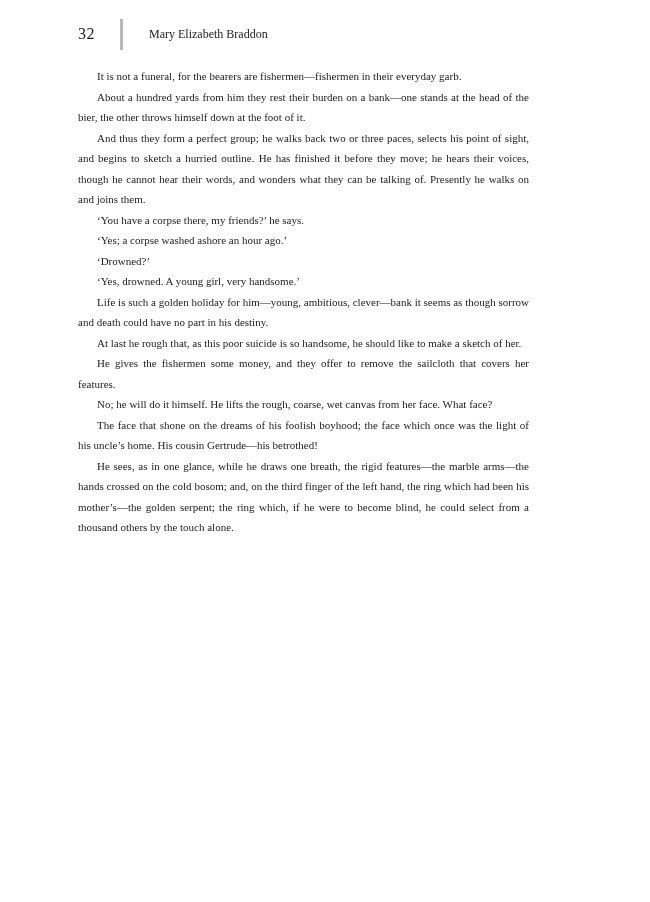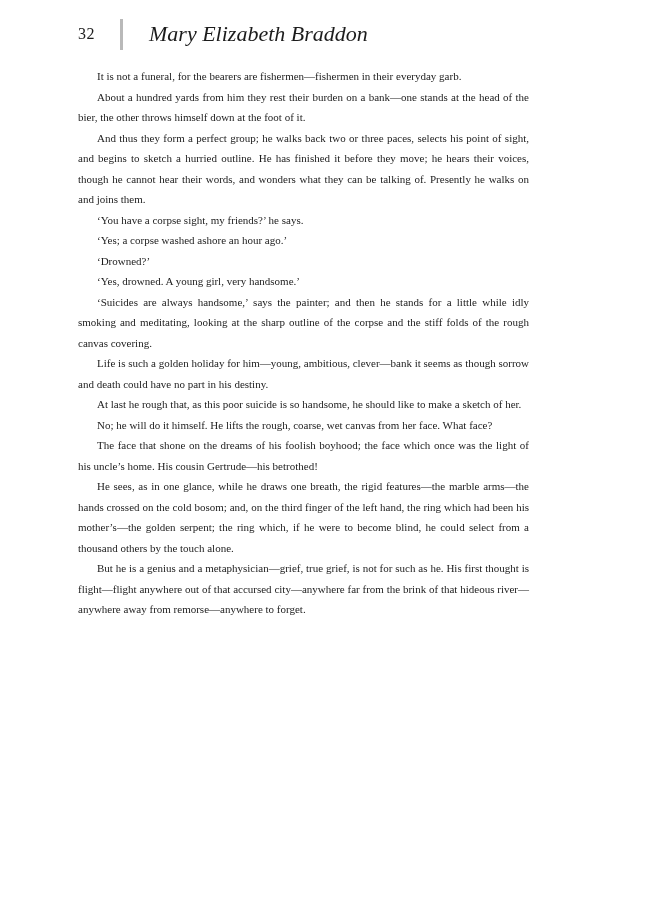--- a/index.html
+++ b/index.html
@@ -26,22 +26,21 @@
     min-width: 22px;
   }
   .header-rule {
     width: 3px;
     height: 31px;
     background: #b9b9b9;
     margin-left: 20px;
     margin-right: 26px;
   }
   .running-title {
-    font-style: italic;
-    font-size: 22px;
+    font-size: 12px;
   }
   .page-body {
     font-size: 11px;
     line-height: 20.5px;
     text-align: justify;
   }
   .page-body p { margin: 0; }
   .page-body p.indent { text-indent: 19px; }
   .page-body p.section-start { margin-top: 27px; }
 </style>
@@ -51,25 +50,24 @@
 <div class="page">
   <div class="running-header">
     <span class="page-number">32</span>
     <span class="header-rule"></span>
     <span class="running-title">Mary Elizabeth Braddon</span>
   </div>
   <div class="page-body">
       <p class="indent">It is not a funeral, for the bearers are fishermen—fishermen in their everyday garb.</p>
       <p class="indent">About a hundred yards from him they rest their burden on a bank—one stands at the head of the bier, the other throws himself down at the foot of it.</p>
       <p class="indent">And thus they form a perfect group; he walks back two or three paces, selects his point of sight, and begins to sketch a hurried outline. He has finished it before they move; he hears their voices, though he cannot hear their words, and wonders what they can be talking of. Presently he walks on and joins them.</p>
-      <p class="indent">‘You have a corpse sight, my friends?’ he says.</p>
+      <p class="indent">‘You have a corpse there, my friends?’ he says.</p>
       <p class="indent">‘Yes; a corpse washed ashore an hour ago.’</p>
       <p class="indent">‘Drowned?’</p>
       <p class="indent">‘Yes, drowned. A young girl, very handsome.’</p>
-      <p class="indent">‘Suicides are always handsome,’ says the painter; and then he stands for a little while idly smoking and meditating, looking at the sharp outline of the corpse and the stiff folds of the rough canvas covering.</p>
       <p class="indent">Life is such a golden holiday for him—young, ambitious, clever—bank it seems as though sorrow and death could have no part in his destiny.</p>
       <p class="indent">At last he rough that, as this poor suicide is so handsome, he should like to make a sketch of her.</p>
+      <p class="indent">He gives the fishermen some money, and they offer to remove the sailcloth that covers her features.</p>
       <p class="indent">No; he will do it himself. He lifts the rough, coarse, wet canvas from her face. What face?</p>
       <p class="indent">The face that shone on the dreams of his foolish boyhood; the face which once was the light of his uncle’s home. His cousin Gertrude—his betrothed!</p>
       <p class="indent">He sees, as in one glance, while he draws one breath, the rigid features—the marble arms—the hands crossed on the cold bosom; and, on the third finger of the left hand, the ring which had been his mother’s—the golden serpent; the ring which, if he were to become blind, he could select from a thousand others by the touch alone.</p>
-      <p class="indent">But he is a genius and a metaphysician—grief, true grief, is not for such as he. His first thought is flight—flight anywhere out of that accursed city—anywhere far from the brink of that hideous river—anywhere away from remorse—anywhere to forget.</p>
     </div>
 </div>
 
 </body></html>

